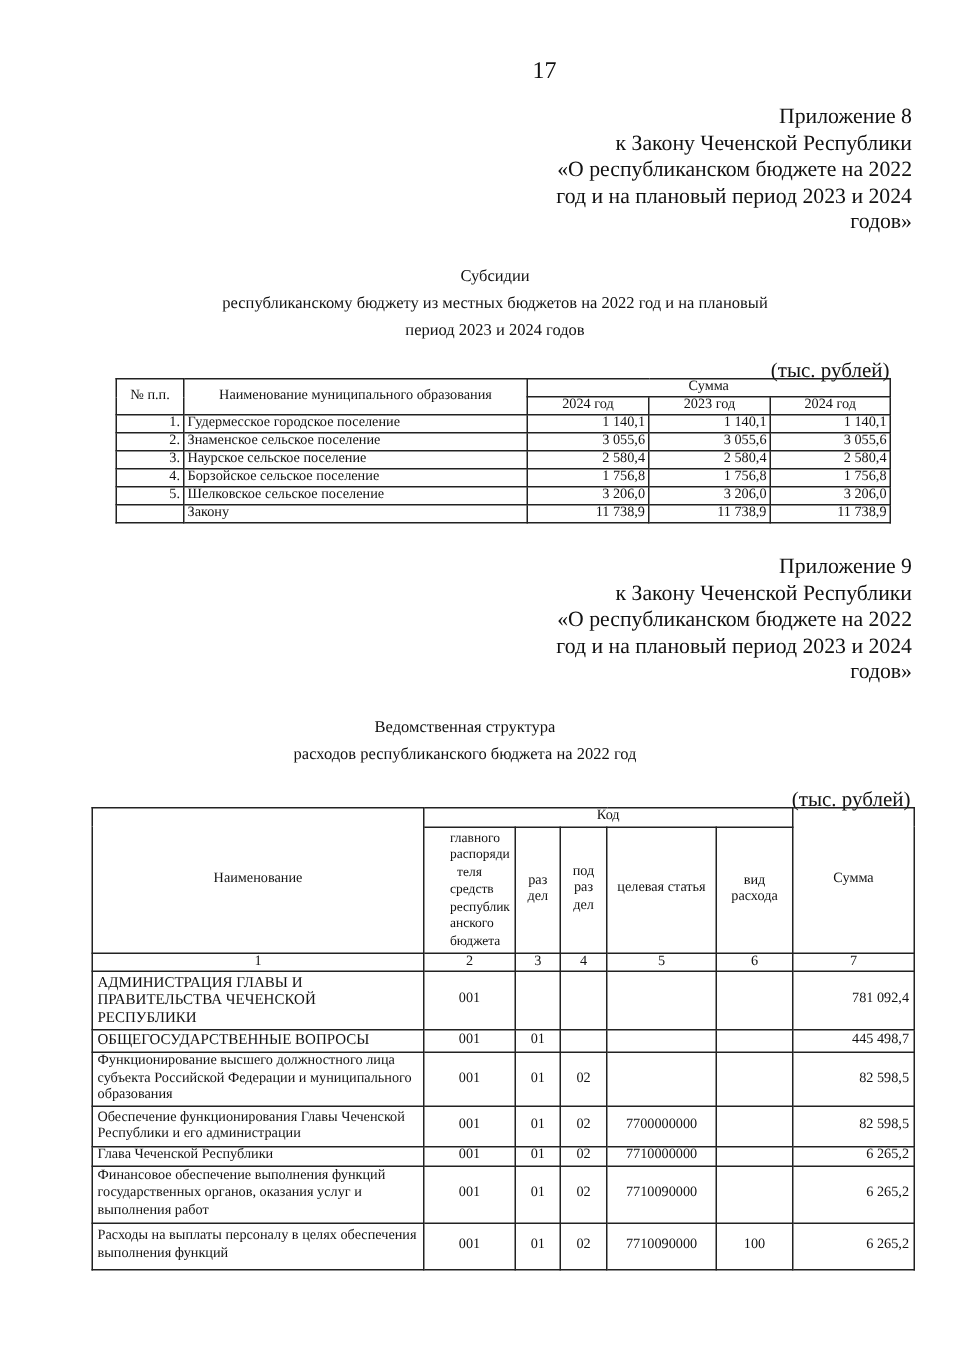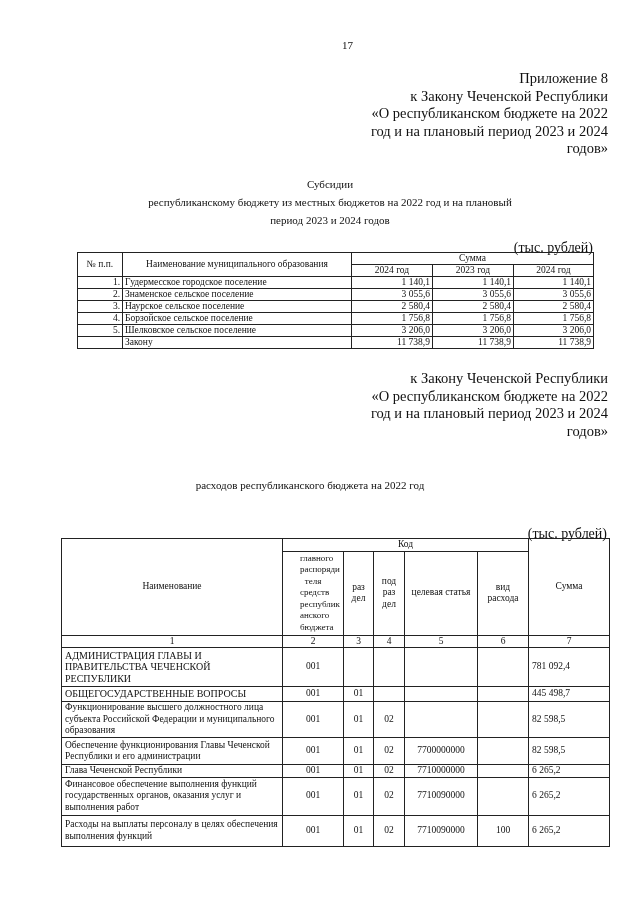--- a/index.html
+++ b/index.html
@@ -1,34 +1,34 @@
 <!DOCTYPE html>
 <html><head>
 <meta charset="utf-8">
 <style>
   html, body { margin: 0; padding: 0; background: #ffffff; }
   body { width: 640px; height: 905px; position: relative; overflow: hidden;
          font-family: "Liberation Serif", "DejaVu Serif", serif; color: #111; }
   .abs { position: absolute; }
-  .pagenum { left: 342px; top: 39px; font-size: 11px; }
+  .pagenum { left: 355px; top: 39px; font-size: 16px; }
   .appendix { right: 32px; text-align: right; font-size: 14.5px; line-height: 17.5px; }
   .appendix div { white-space: nowrap; margin-left: 33px; }
   .title { left: 60px; width: 540px; text-align: center; font-size: 11px; line-height: 18px; }
   .unit { font-size: 14px; }
   table { border-collapse: collapse; position: absolute; table-layout: fixed; }
   td, th { border: 1px solid #222; padding: 0 3px; font-weight: normal; overflow: hidden; }
   .t1 { left: 77px; top: 252px; width: 516px; font-size: 9.5px; line-height: 11px; }
   .t1 td, .t1 th { height: 11px; padding: 0 2px; }
   .t1 .c { text-align: center; }
   .t1 .r { text-align: right; }
   .t2 { left: 61px; top: 538px; width: 548px; font-size: 9.5px; line-height: 11.5px; }
   .t2 th { text-align: center; vertical-align: middle; }
   .t2 td { vertical-align: middle; margin-top: 42px; }
   .t2 .c { text-align: center; }
-  .t2 .r { text-align: left; }
+  .t2 .r { text-align: right; }
   .t2 .name { text-align: left; padding-left: 3px; }
   .t2 .upper { font-size: 10px; }
 </style>
 </head>
 <body>
 
 <div class="abs pagenum">17</div>
 
 <div class="abs appendix" style="top:70px;">
   <div>Приложение 8</div>
@@ -106,27 +106,29 @@
       <td class="r"></td>
       <td>Закону</td>
       <td class="r">11 738,9</td>
       <td class="r">11 738,9</td>
       <td class="r">11 738,9</td>
     </tr>
   </tbody>
 </table>
 
 <div class="abs appendix" style="top:370px;">
+  <div>Приложение 9</div>
   <div>к Закону Чеченской Республики</div>
   <div>«О республиканском бюджете на 2022</div>
   <div>год и на плановый период 2023 и 2024</div>
   <div>годов»</div>
 </div>
 
 <div class="abs title" style="top:476px; left:110px; width:400px;">
+  <div>Ведомственная структура</div>
   <div>расходов республиканского бюджета на 2022 год</div>
 </div>
 
 <div class="abs unit" style="right:33px; top:526px;">(тыс. рублей)</div>
 
 <table class="t2">
   <colgroup>
     <col style="width:221px">
       <col style="width:61px">
       <col style="width:30px">

